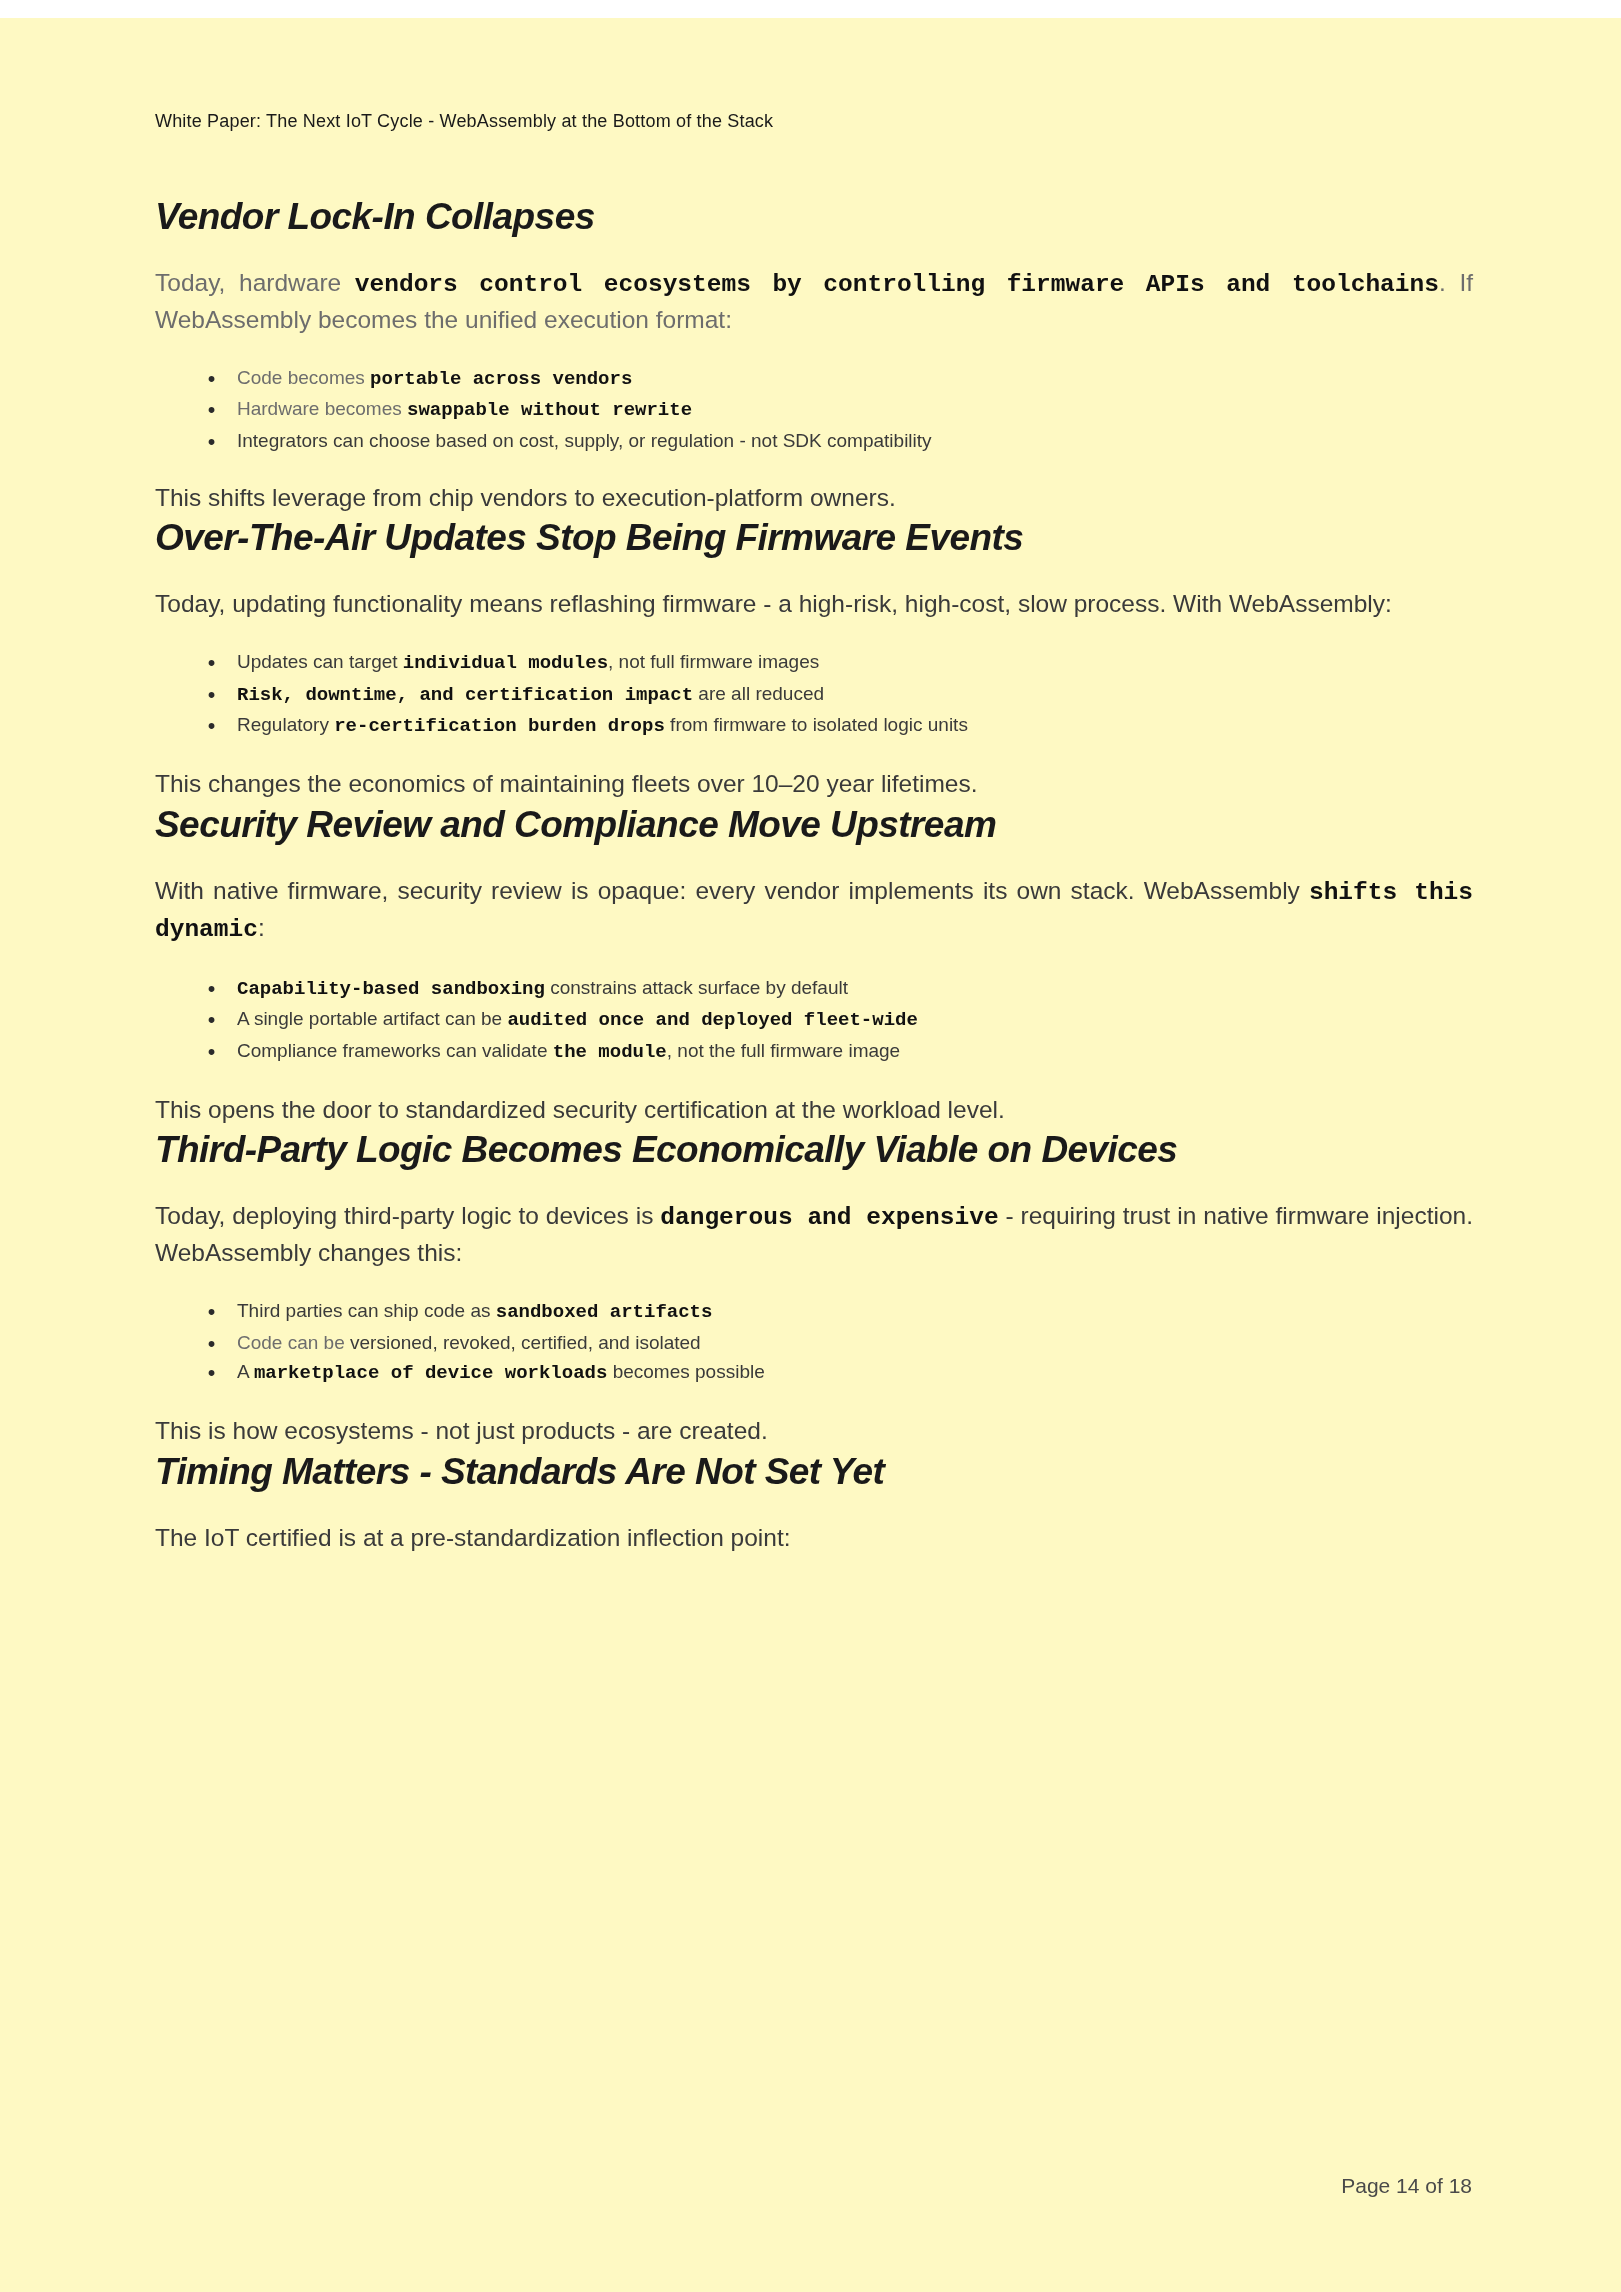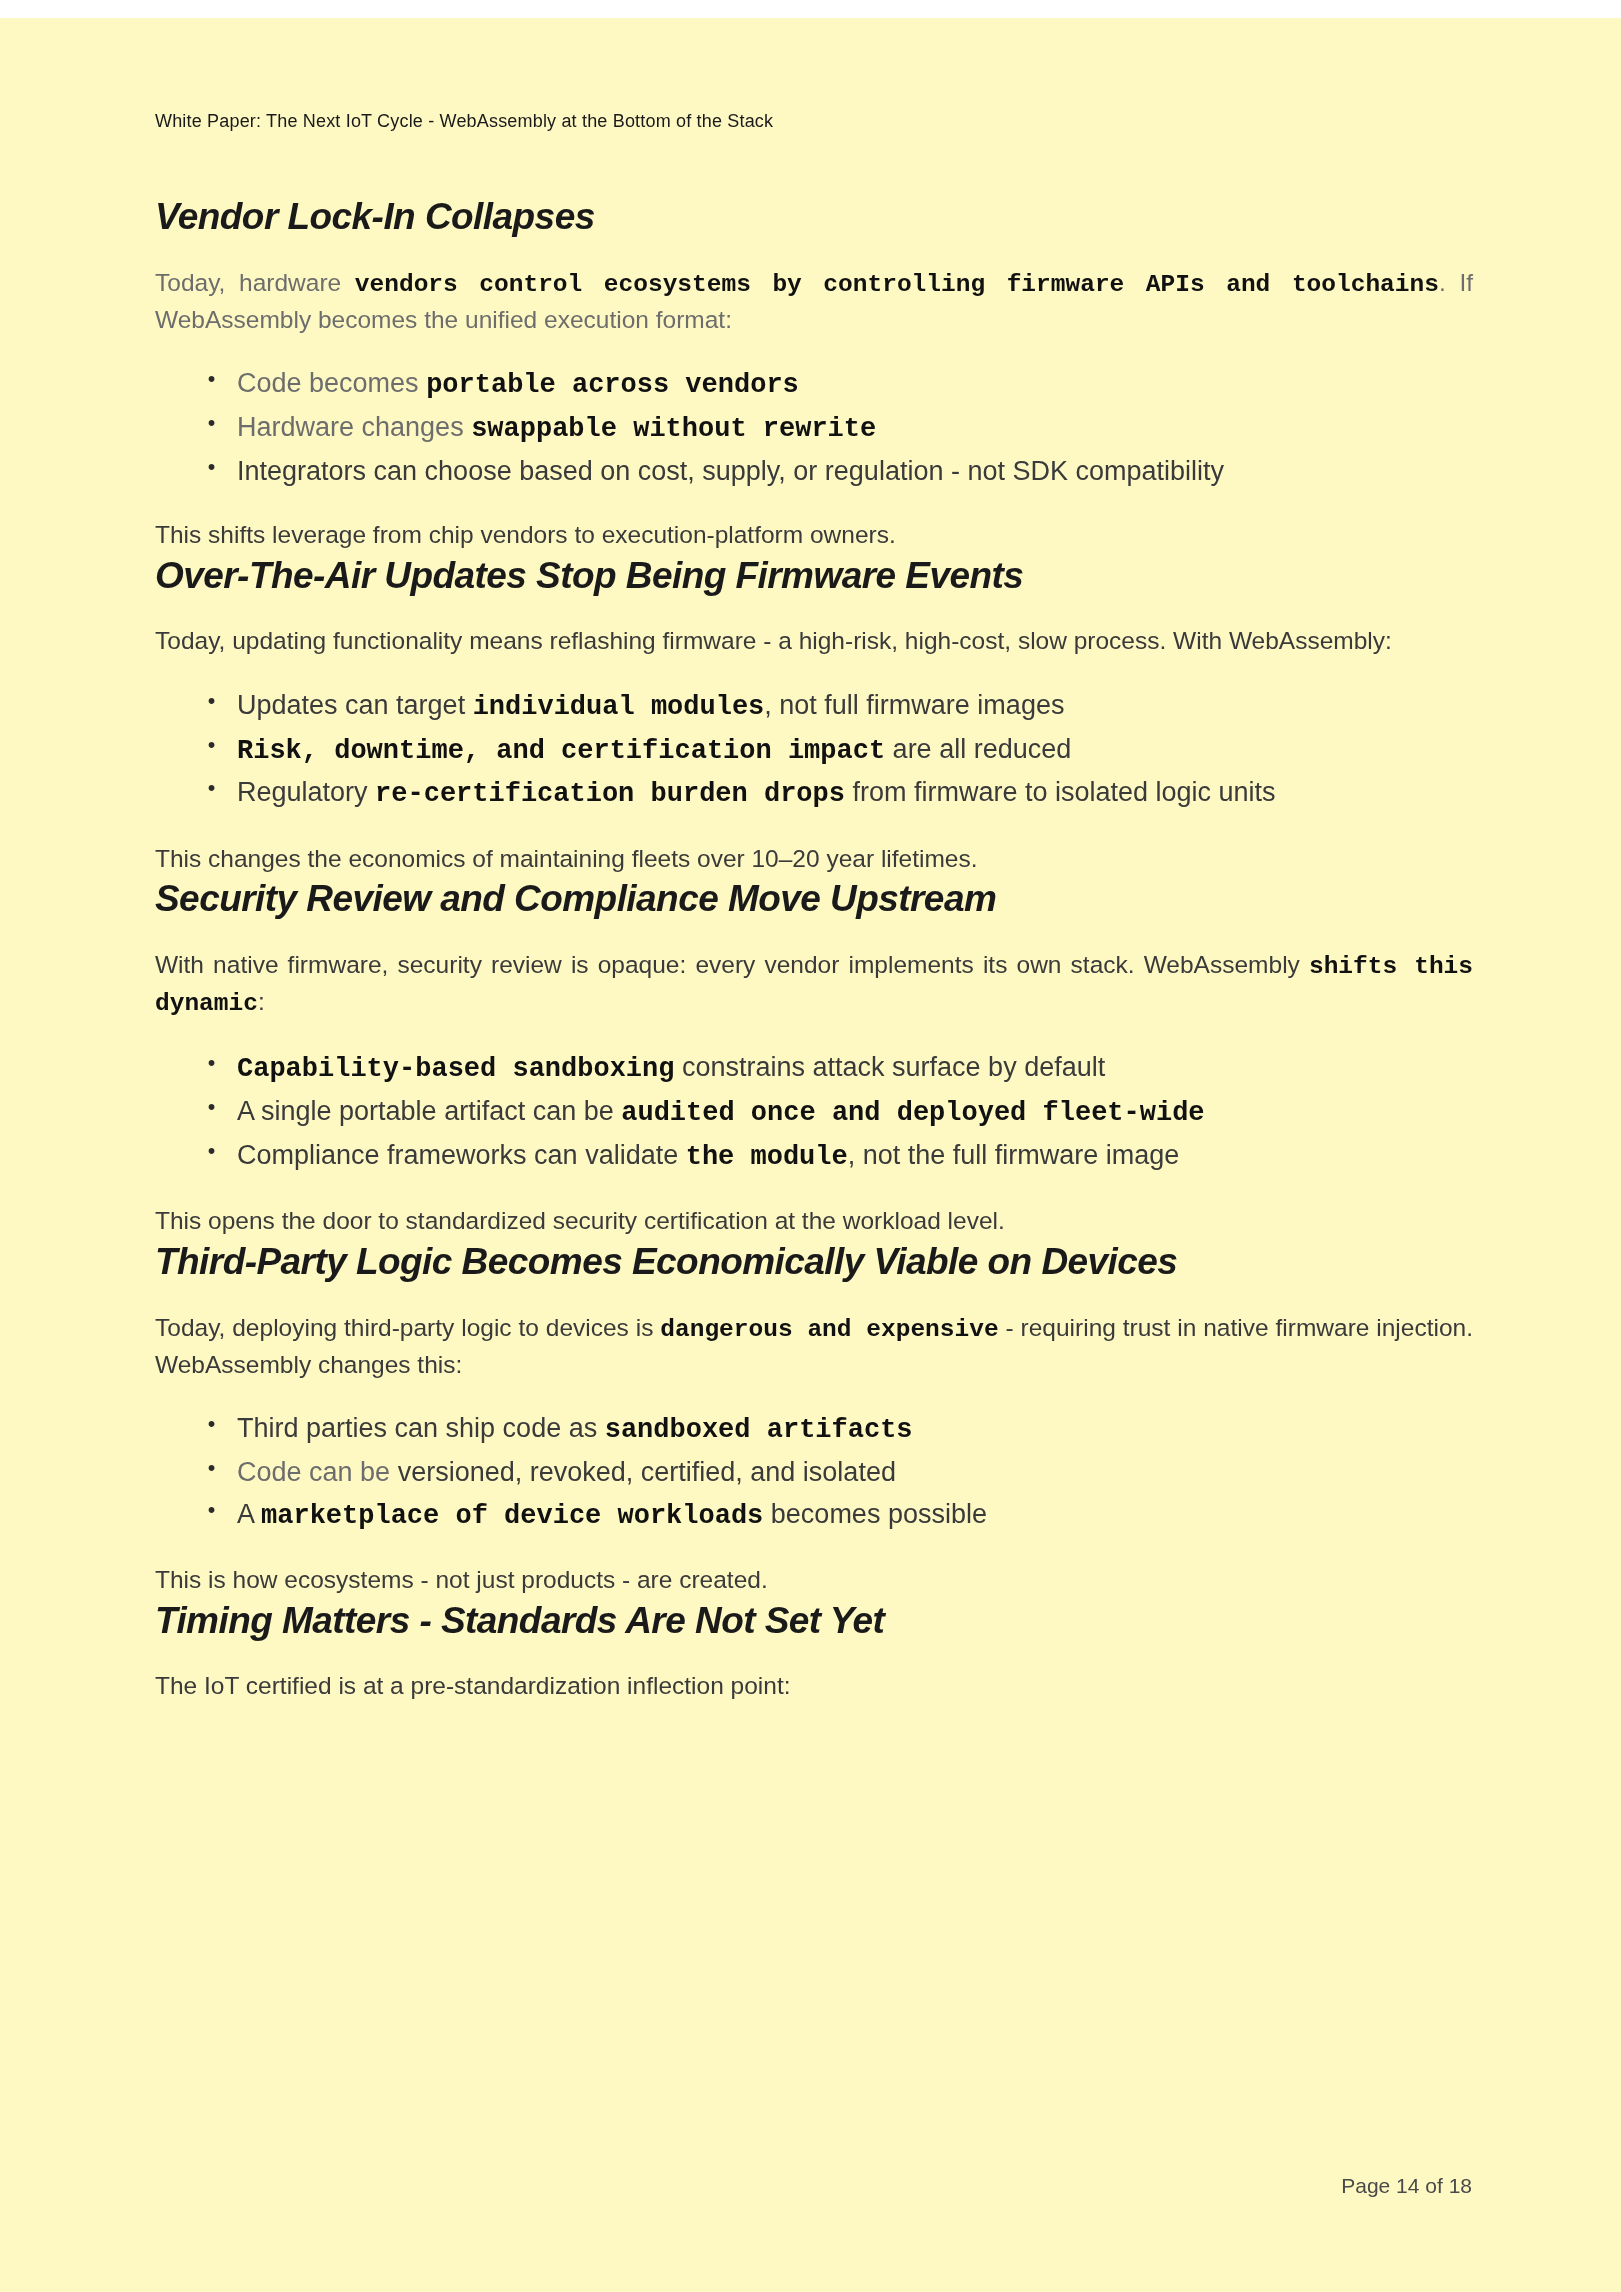--- a/index.html
+++ b/index.html
@@ -58,21 +58,21 @@
   p.para.closing {
     text-align: left;
   }
   ul.bullets {
     list-style: none;
     margin: 25.5px 0 0 0;
     padding: 0 0 0 45px;
   }
   ul.bullets li {
     position: relative;
-    font-size: 27px;
+    font-size: 19px;
     line-height: 1.55;
     color: #3a3a3a;
     padding-left: 37px;
     margin: 0;
   }
   ul.bullets li::before {
     content: "•";
     position: absolute;
     left: 7.8px;
     top: -1px;
@@ -103,21 +103,21 @@
 
   <div class="header">White Paper: The Next IoT Cycle - WebAssembly at the Bottom of the Stack</div>
 
   <div class="content">
 
     <div>
       <h1 class="section block-heading-1">Vendor Lock-In Collapses</h1>
       <p class="para"><span class="muted">Today, hardware</span> <b>vendors control ecosystems by controlling firmware APIs and toolchains</b><span class="muted">. If WebAssembly becomes the unified execution format:</span></p>
       <ul class="bullets">
         <li><span class="muted">Code becomes</span> <b>portable across vendors</b></li>
-        <li><span class="muted">Hardware changes</span> <b>swappable without rewrite</b></li>
+        <li><span class="muted">Hardware becomes</span> <b>swappable without rewrite</b></li>
         <li>Integrators can choose based on cost, supply, or regulation - not SDK compatibility</li>
       </ul>
       <p class="para closing">This shifts leverage from chip vendors to execution-platform owners.</p>
     </div>
 
     <div>
       <h1 class="section section-gap">Over-The-Air Updates Stop Being Firmware Events</h1>
       <p class="para">Today, updating functionality means reflashing firmware - a high-risk, high-cost, slow process. With WebAssembly:</p>
       <ul class="bullets">
         <li>Updates can target <b>individual modules</b>, not full firmware images</li>

